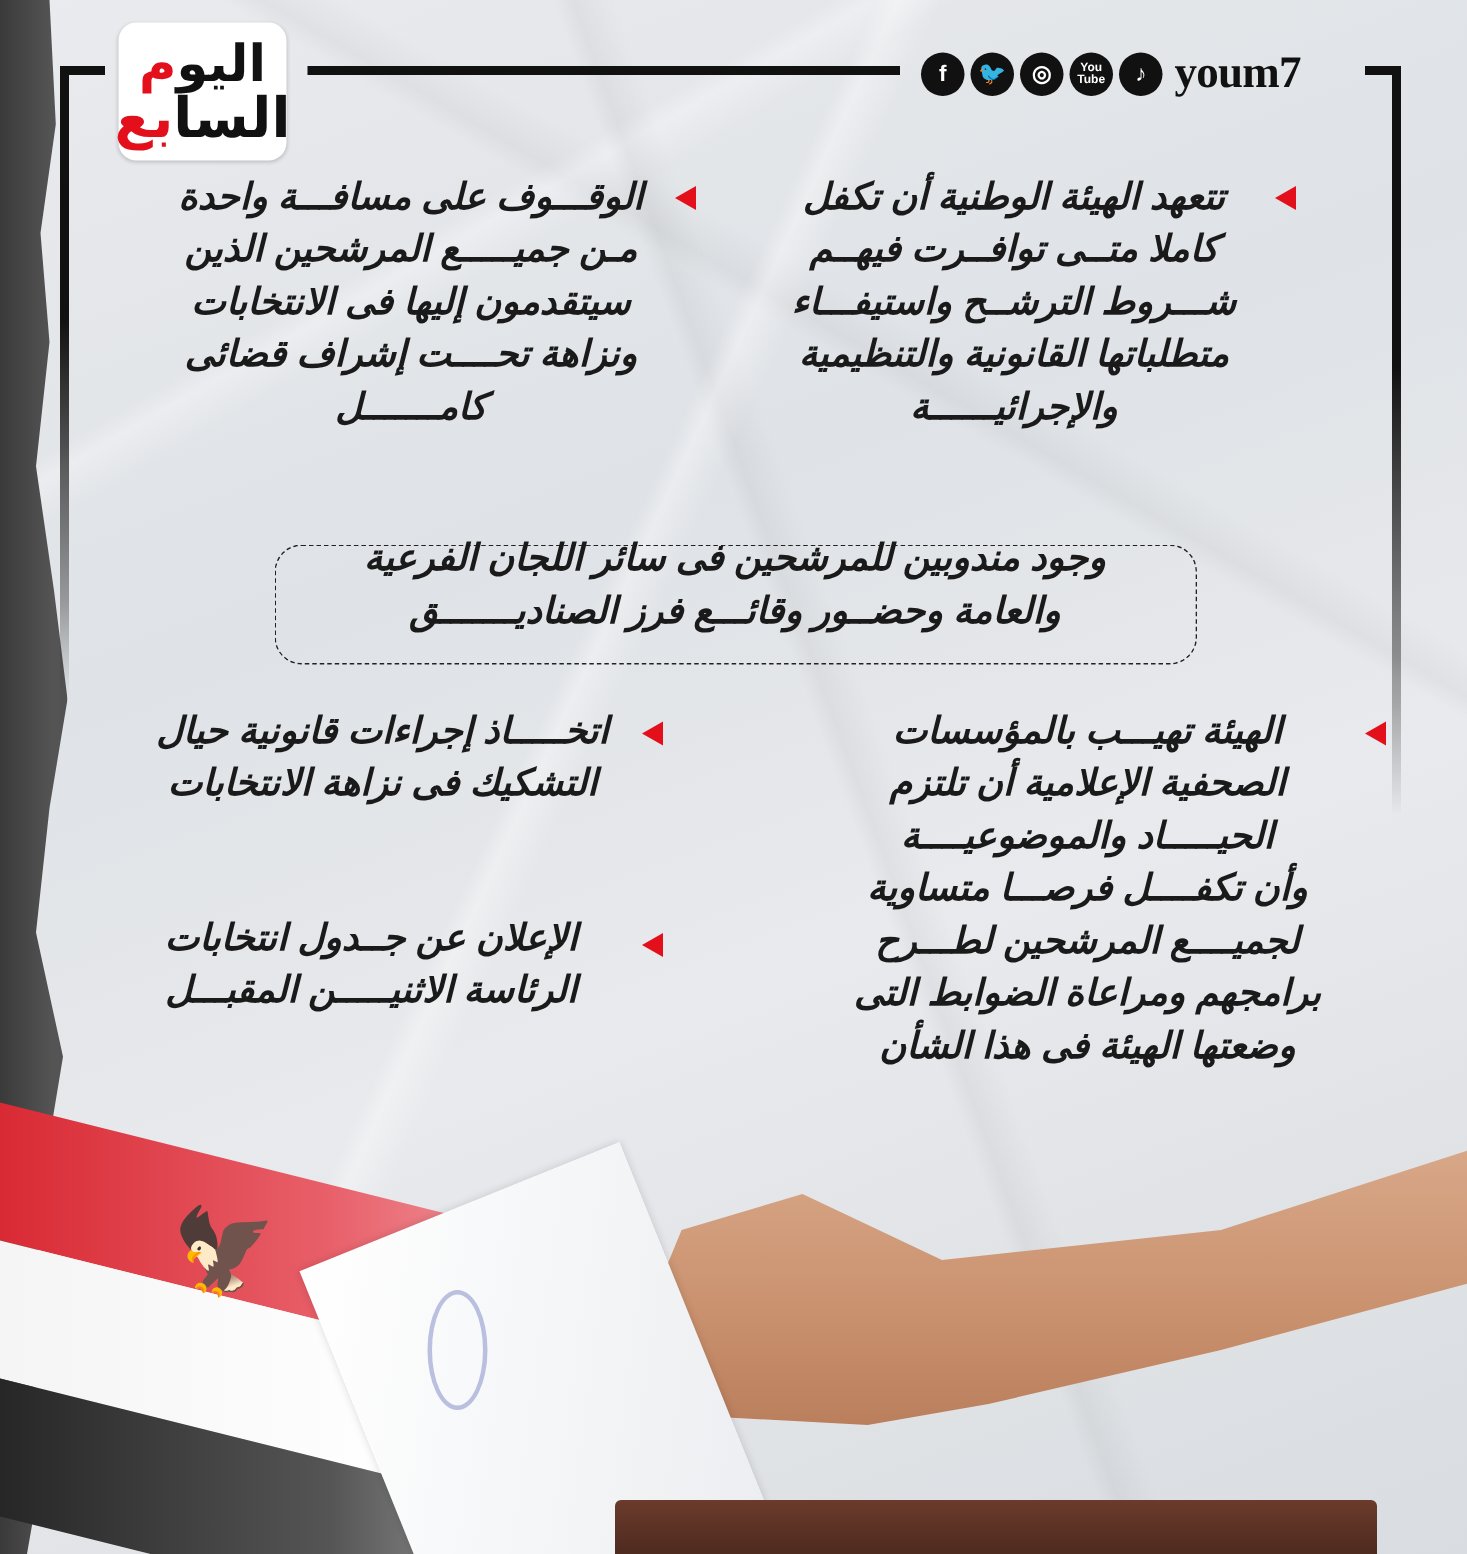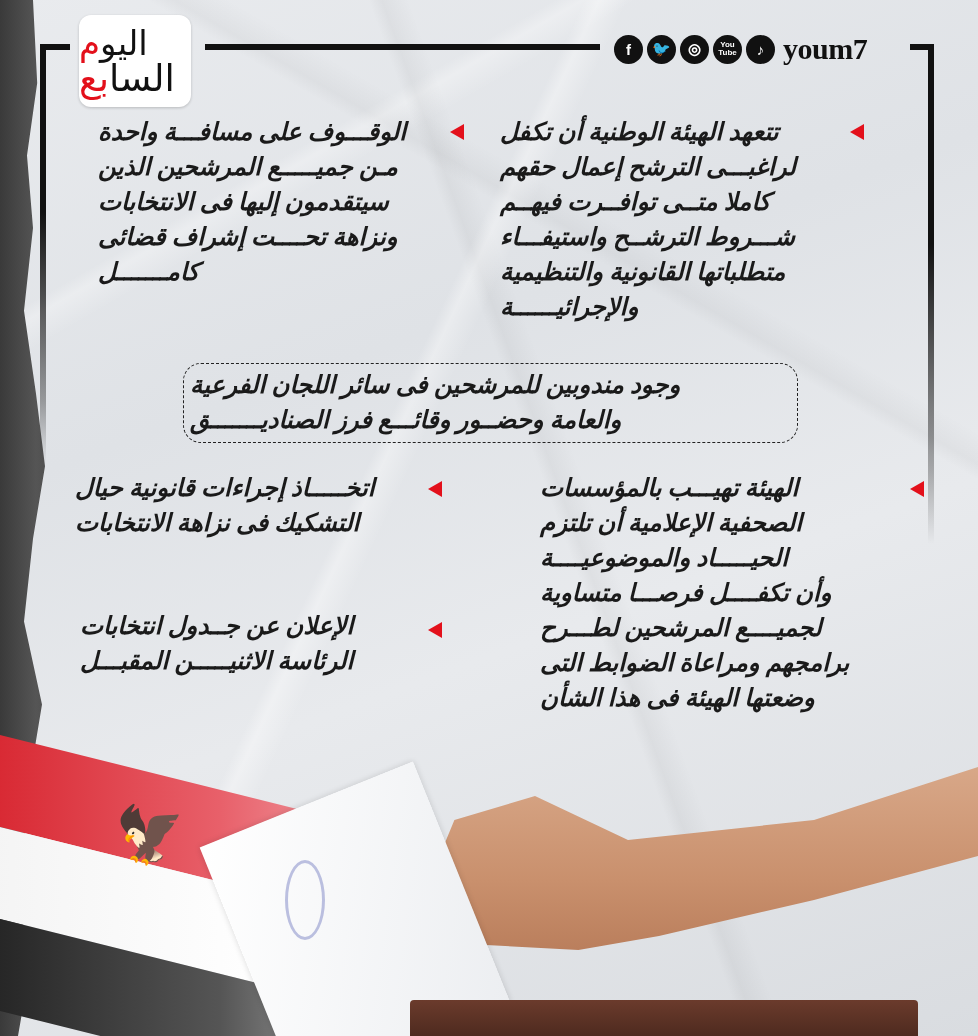--- a/index.html
+++ b/index.html
@@ -28,43 +28,43 @@
   .frame-top-mid { position: absolute; left: 205px; top: 44px; width: 395px; height: 6px; background: #111; }
   .frame-top-right { position: absolute; left: 910px; top: 44px; width: 24px; height: 6px; background: #111; }
   .frame-left { position: absolute; left: 40px; top: 44px; width: 6px; height: 420px;
     background: linear-gradient(180deg, #111 0%, #111 40%, rgba(40,40,40,0.4) 85%, rgba(40,40,40,0) 100%); }
   .frame-right { position: absolute; left: 928px; top: 44px; width: 6px; height: 500px;
     background: linear-gradient(180deg, #111 0%, #111 40%, rgba(40,40,40,0.35) 85%, rgba(40,40,40,0) 100%); }
 
   .logo {
     position: absolute; left: 79px; top: 15px; width: 112px; height: 92px;
     background: #fff; border-radius: 12px; box-shadow: 0 1px 3px rgba(0,0,0,0.2);
-    display: flex; flex-direction: column; align-items: flex-end; justify-content: center;
-    direction: rtl; font-weight: normal; line-height: 1;
+    display: flex; flex-direction: column; align-items: center; justify-content: center;
+    direction: rtl; font-weight: bold; line-height: 1;
   }
   .logo .l1 { font-size: 34px; color: #111; letter-spacing: -1px; }
   .logo .l1 .red { color: #e3101b; }
   .logo .l2 { font-size: 37px; color: #111; letter-spacing: -1px; }
   .logo .l2 .red { color: #e3101b; }
 
   .social {
     position: absolute; left: 614px; top: 33px; height: 32px;
     display: flex; align-items: center; gap: 4px;
   }
   .social .ic {
     width: 29px; height: 29px; border-radius: 50%; background: #111; color: #fff;
     display: flex; align-items: center; justify-content: center;
     font-family: "Liberation Sans", sans-serif; font-weight: bold; font-size: 15px;
   }
   .social .ic.small { font-size: 8px; line-height: 8px; text-align: center; }
   .social .brand { font-family: Liberation Serif, serif; font-weight: bold; font-size: 30px; color: #111; margin-left: 4px; letter-spacing: -0.5px; }
 
   .block {
-    position: absolute; direction: rtl; text-align: left;
-    font-family: Liberation Serif, serif; font-weight: bold; font-style: italic;
+    position: absolute; direction: rtl; text-align: center;
+    font-family: Liberation Sans, sans-serif; font-weight: bold; font-style: italic;
     color: #1a1a1a; font-size: 24.5px; line-height: 35px;
   }
   .block .line { display: block; white-space: nowrap; }
   .bullet {
     position: absolute; width: 0; height: 0;
     border-top: 8px solid transparent; border-bottom: 8px solid transparent;
     border-right: 14px solid #e3101b;
   }
   .dashed-box {
     position: absolute; left: 183px; top: 363px; width: 615px; height: 80px;
@@ -126,38 +126,37 @@
   <span class="ic">🐦</span>
   <span class="ic">◎</span>
   <span class="ic small">You<br>Tube</span>
   <span class="ic">♪</span>
   <span class="brand">youm7</span>
 </div>
 
 <span class="bullet" style="left:850px; top:124px;"></span>
 <div class="block" style="left:500px; top:114px; width:352px;">
   <span class="line">تتعهد الهيئة الوطنية أن تكفل</span>
-  <span class="line">لراغبـــى الترشح إعمال حقهم</span>
   <span class="line">كاملا متــى توافــرت فيهــم</span>
   <span class="line">شـــروط الترشــح واستيفـــاء</span>
   <span class="line">متطلباتها القانونية والتنظيمية</span>
   <span class="line">والإجرائيــــــة</span>
 </div>
 
 <span class="bullet" style="left:450px; top:124px;"></span>
 <div class="block" style="left:98px; top:114px; width:352px;">
   <span class="line">الوقـــوف على مسافـــة واحدة</span>
   <span class="line">مـن جميـــــع المرشحين الذين</span>
   <span class="line">سيتقدمون إليها فى الانتخابات</span>
   <span class="line">ونزاهة تحــــت إشراف قضائى</span>
   <span class="line">كامـــــــل</span>
 </div>
 
 <div class="dashed-box"></div>
-<div class="block" style="left:190px; top:367px; width:600px;">
+<div class="block" style="left:190px; top:355px; width:600px;">
   <span class="line">وجود مندوبين للمرشحين فى سائر اللجان الفرعية</span>
   <span class="line">والعامة وحضــور وقائـــع فرز الصناديـــــــق</span>
 </div>
 
 <span class="bullet" style="left:910px; top:481px;"></span>
 <div class="block" style="left:540px; top:470px; width:370px;">
   <span class="line">الهيئة تهيـــب بالمؤسسات</span>
   <span class="line">الصحفية الإعلامية أن تلتزم</span>
   <span class="line">الحيـــــاد والموضوعيــــة</span>
   <span class="line">وأن تكفــــل فرصـــا متساوية</span>

